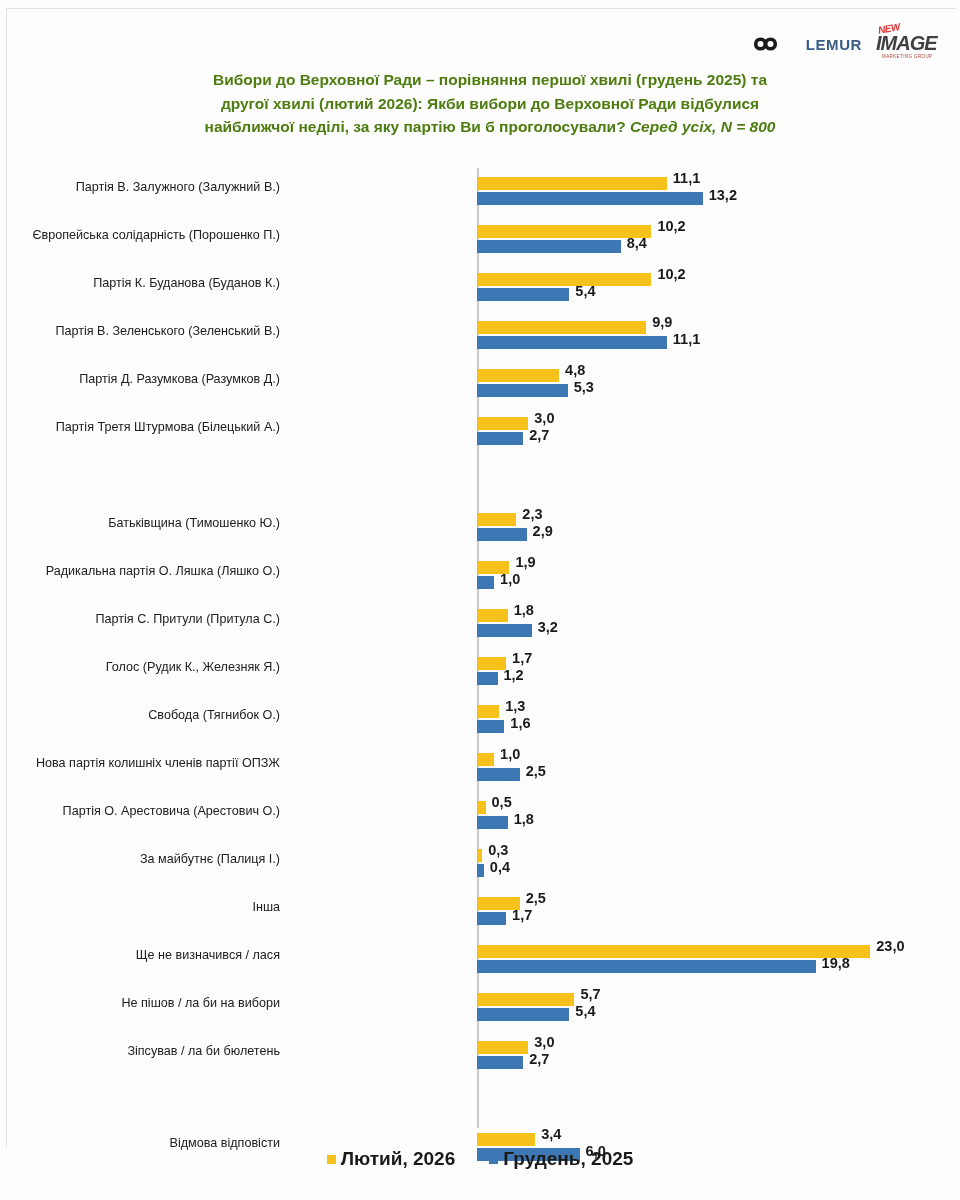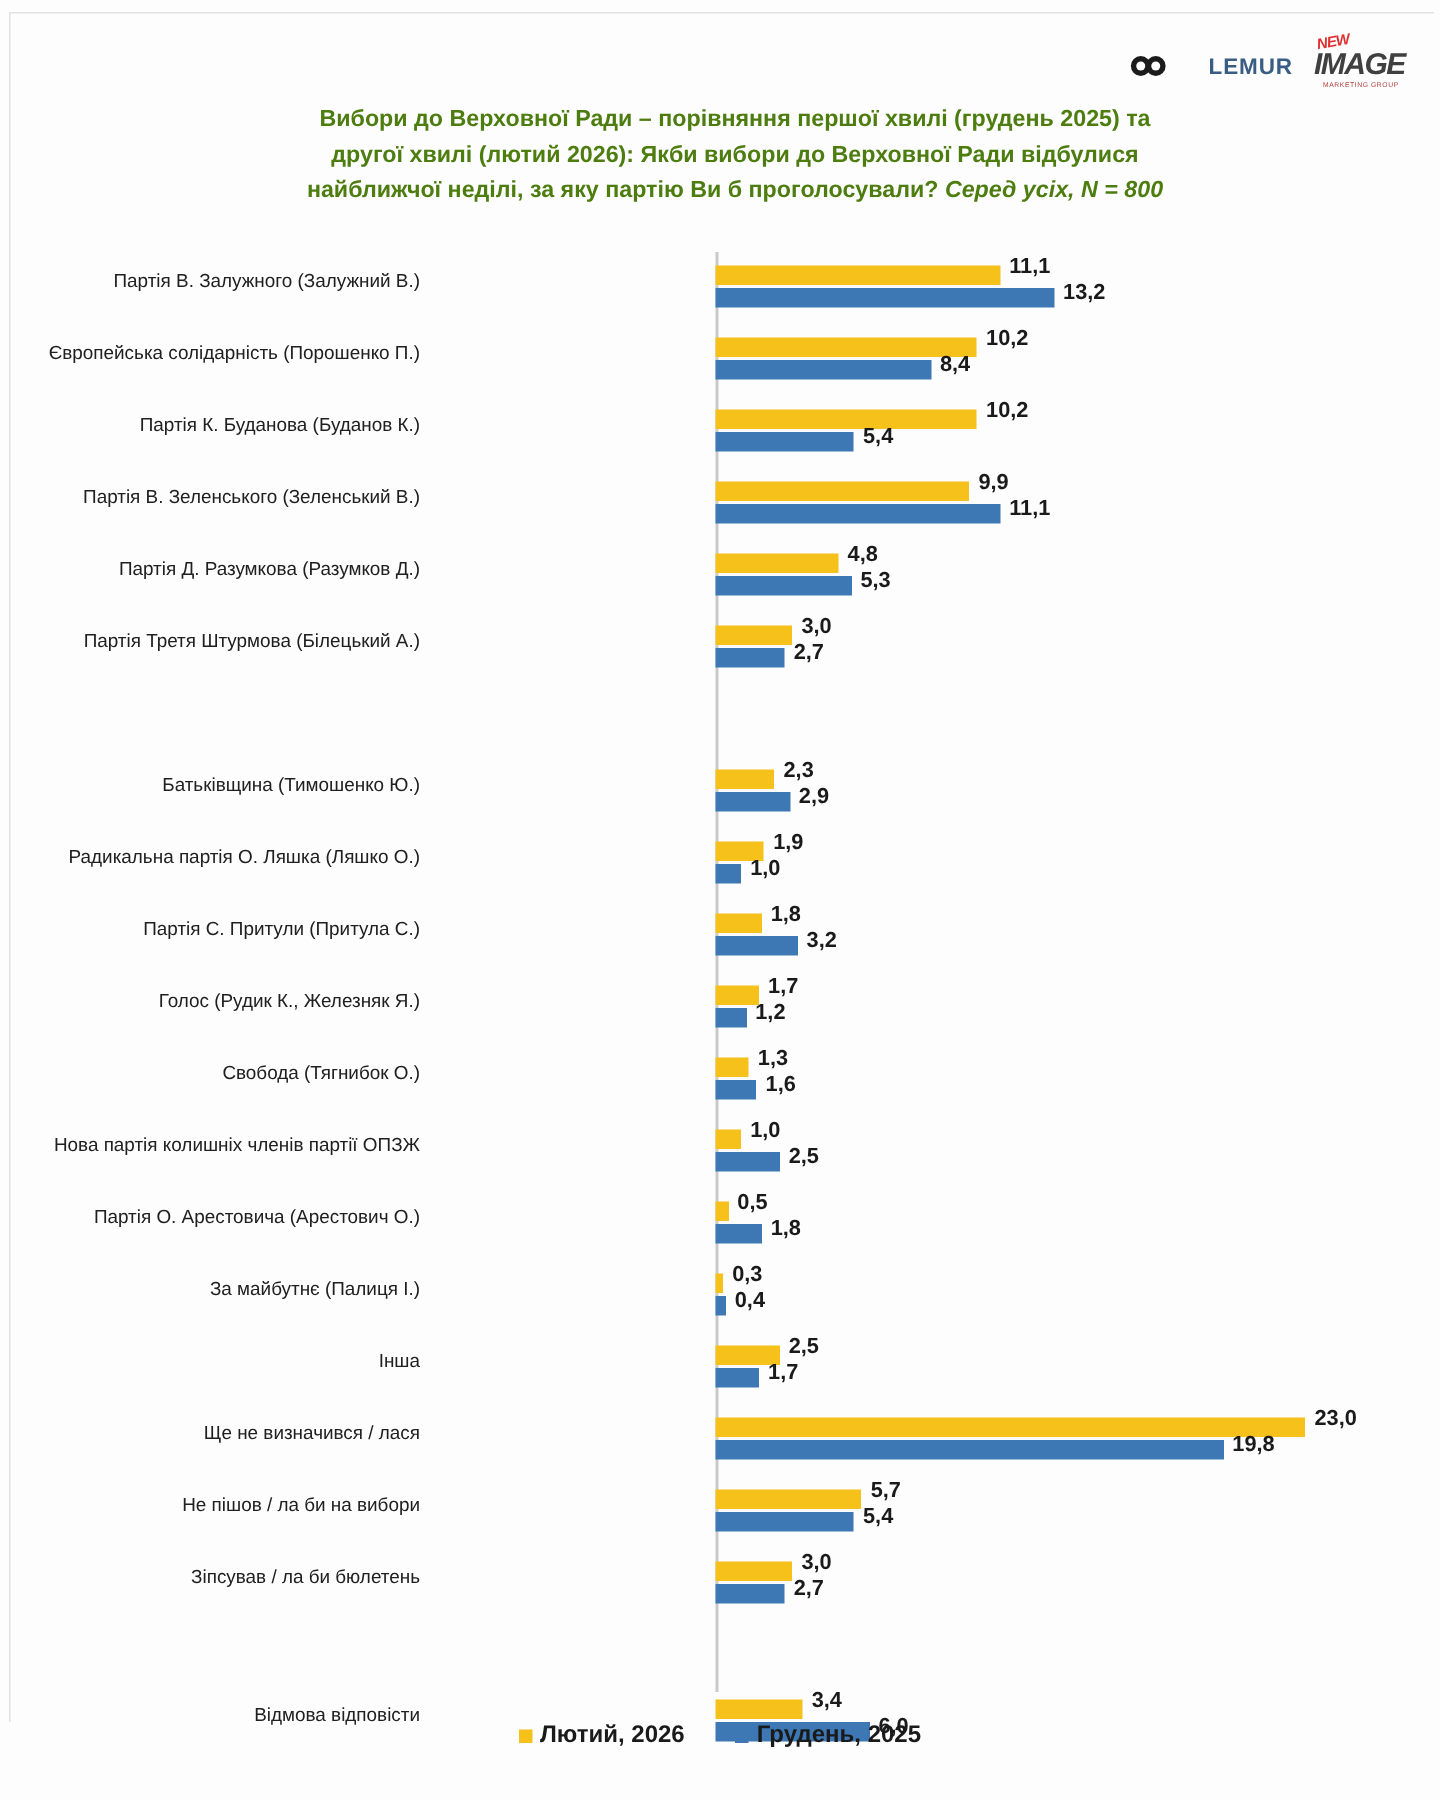--- a/index.html
+++ b/index.html
@@ -187,21 +187,21 @@
     width: 960px;
     display: flex;
     justify-content: center;
     align-items: center;
     gap: 34px;
   }
   .legend-item {
     display: flex;
     align-items: center;
     gap: 5px;
-    font-size: 16px;
+    font-size: 19px;
     font-weight: bold;
     color: #1a1a1a;
   }
   .swatch {
     width: 9px;
     height: 9px;
     display: inline-block;
   }
 </style>
 </head>

